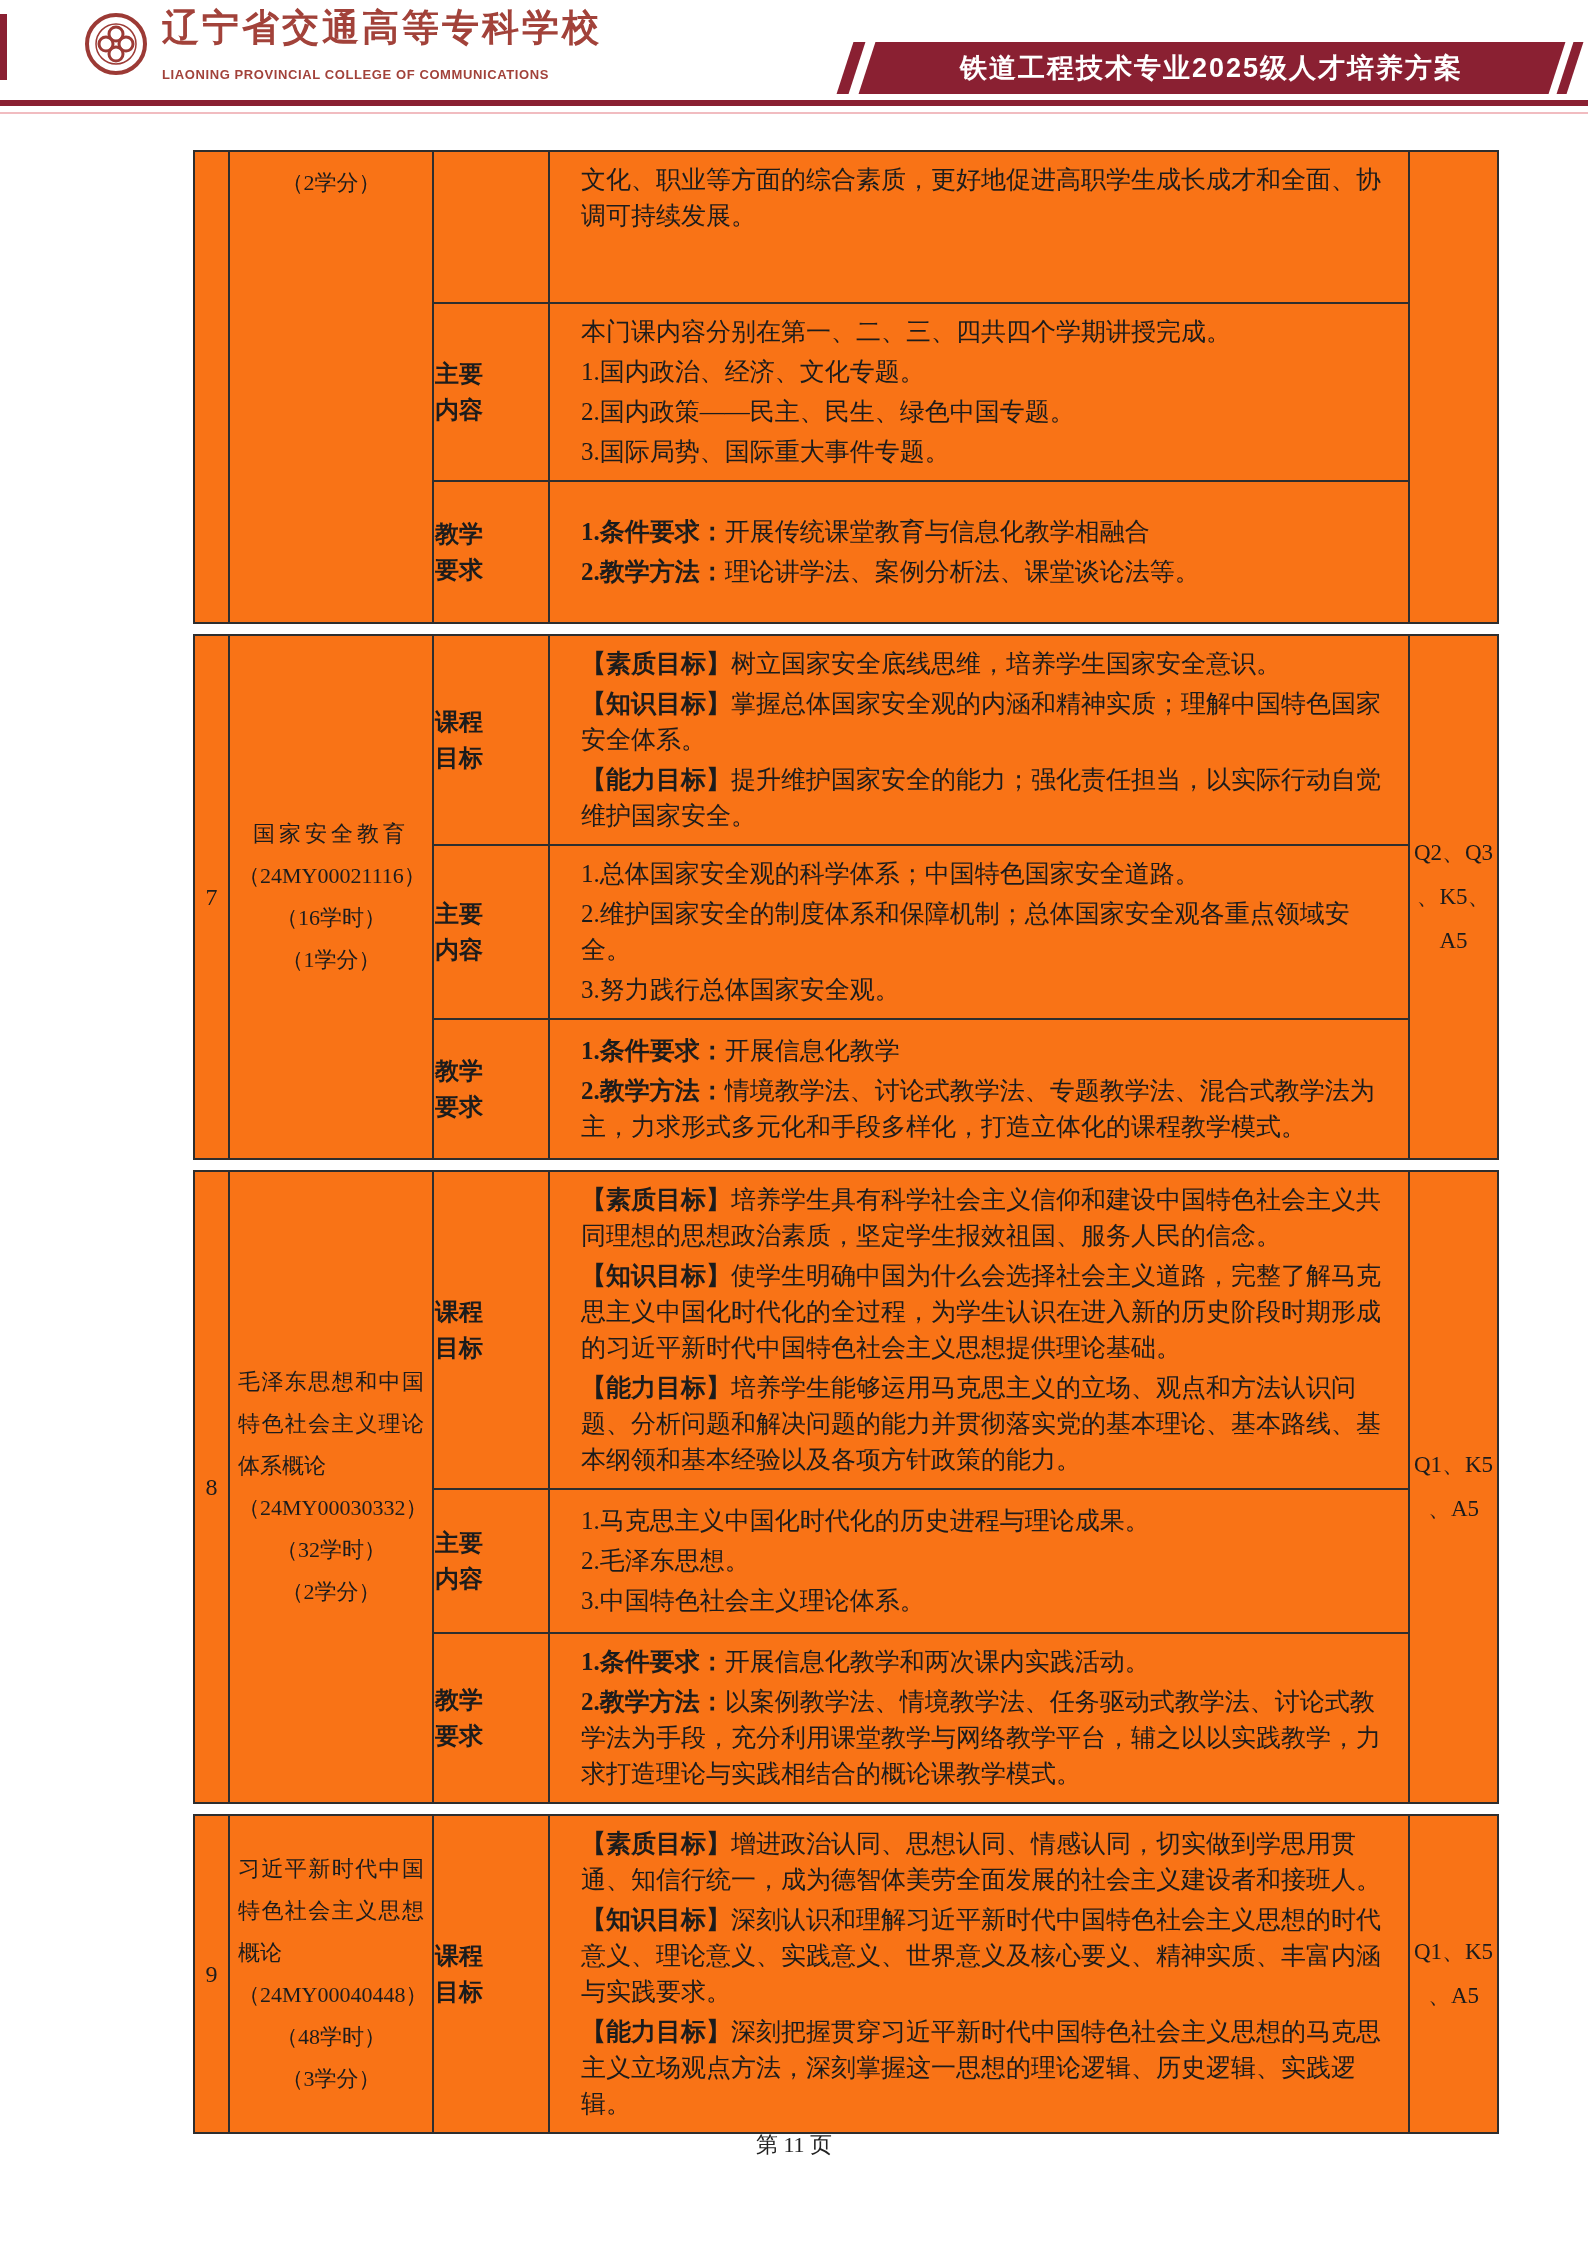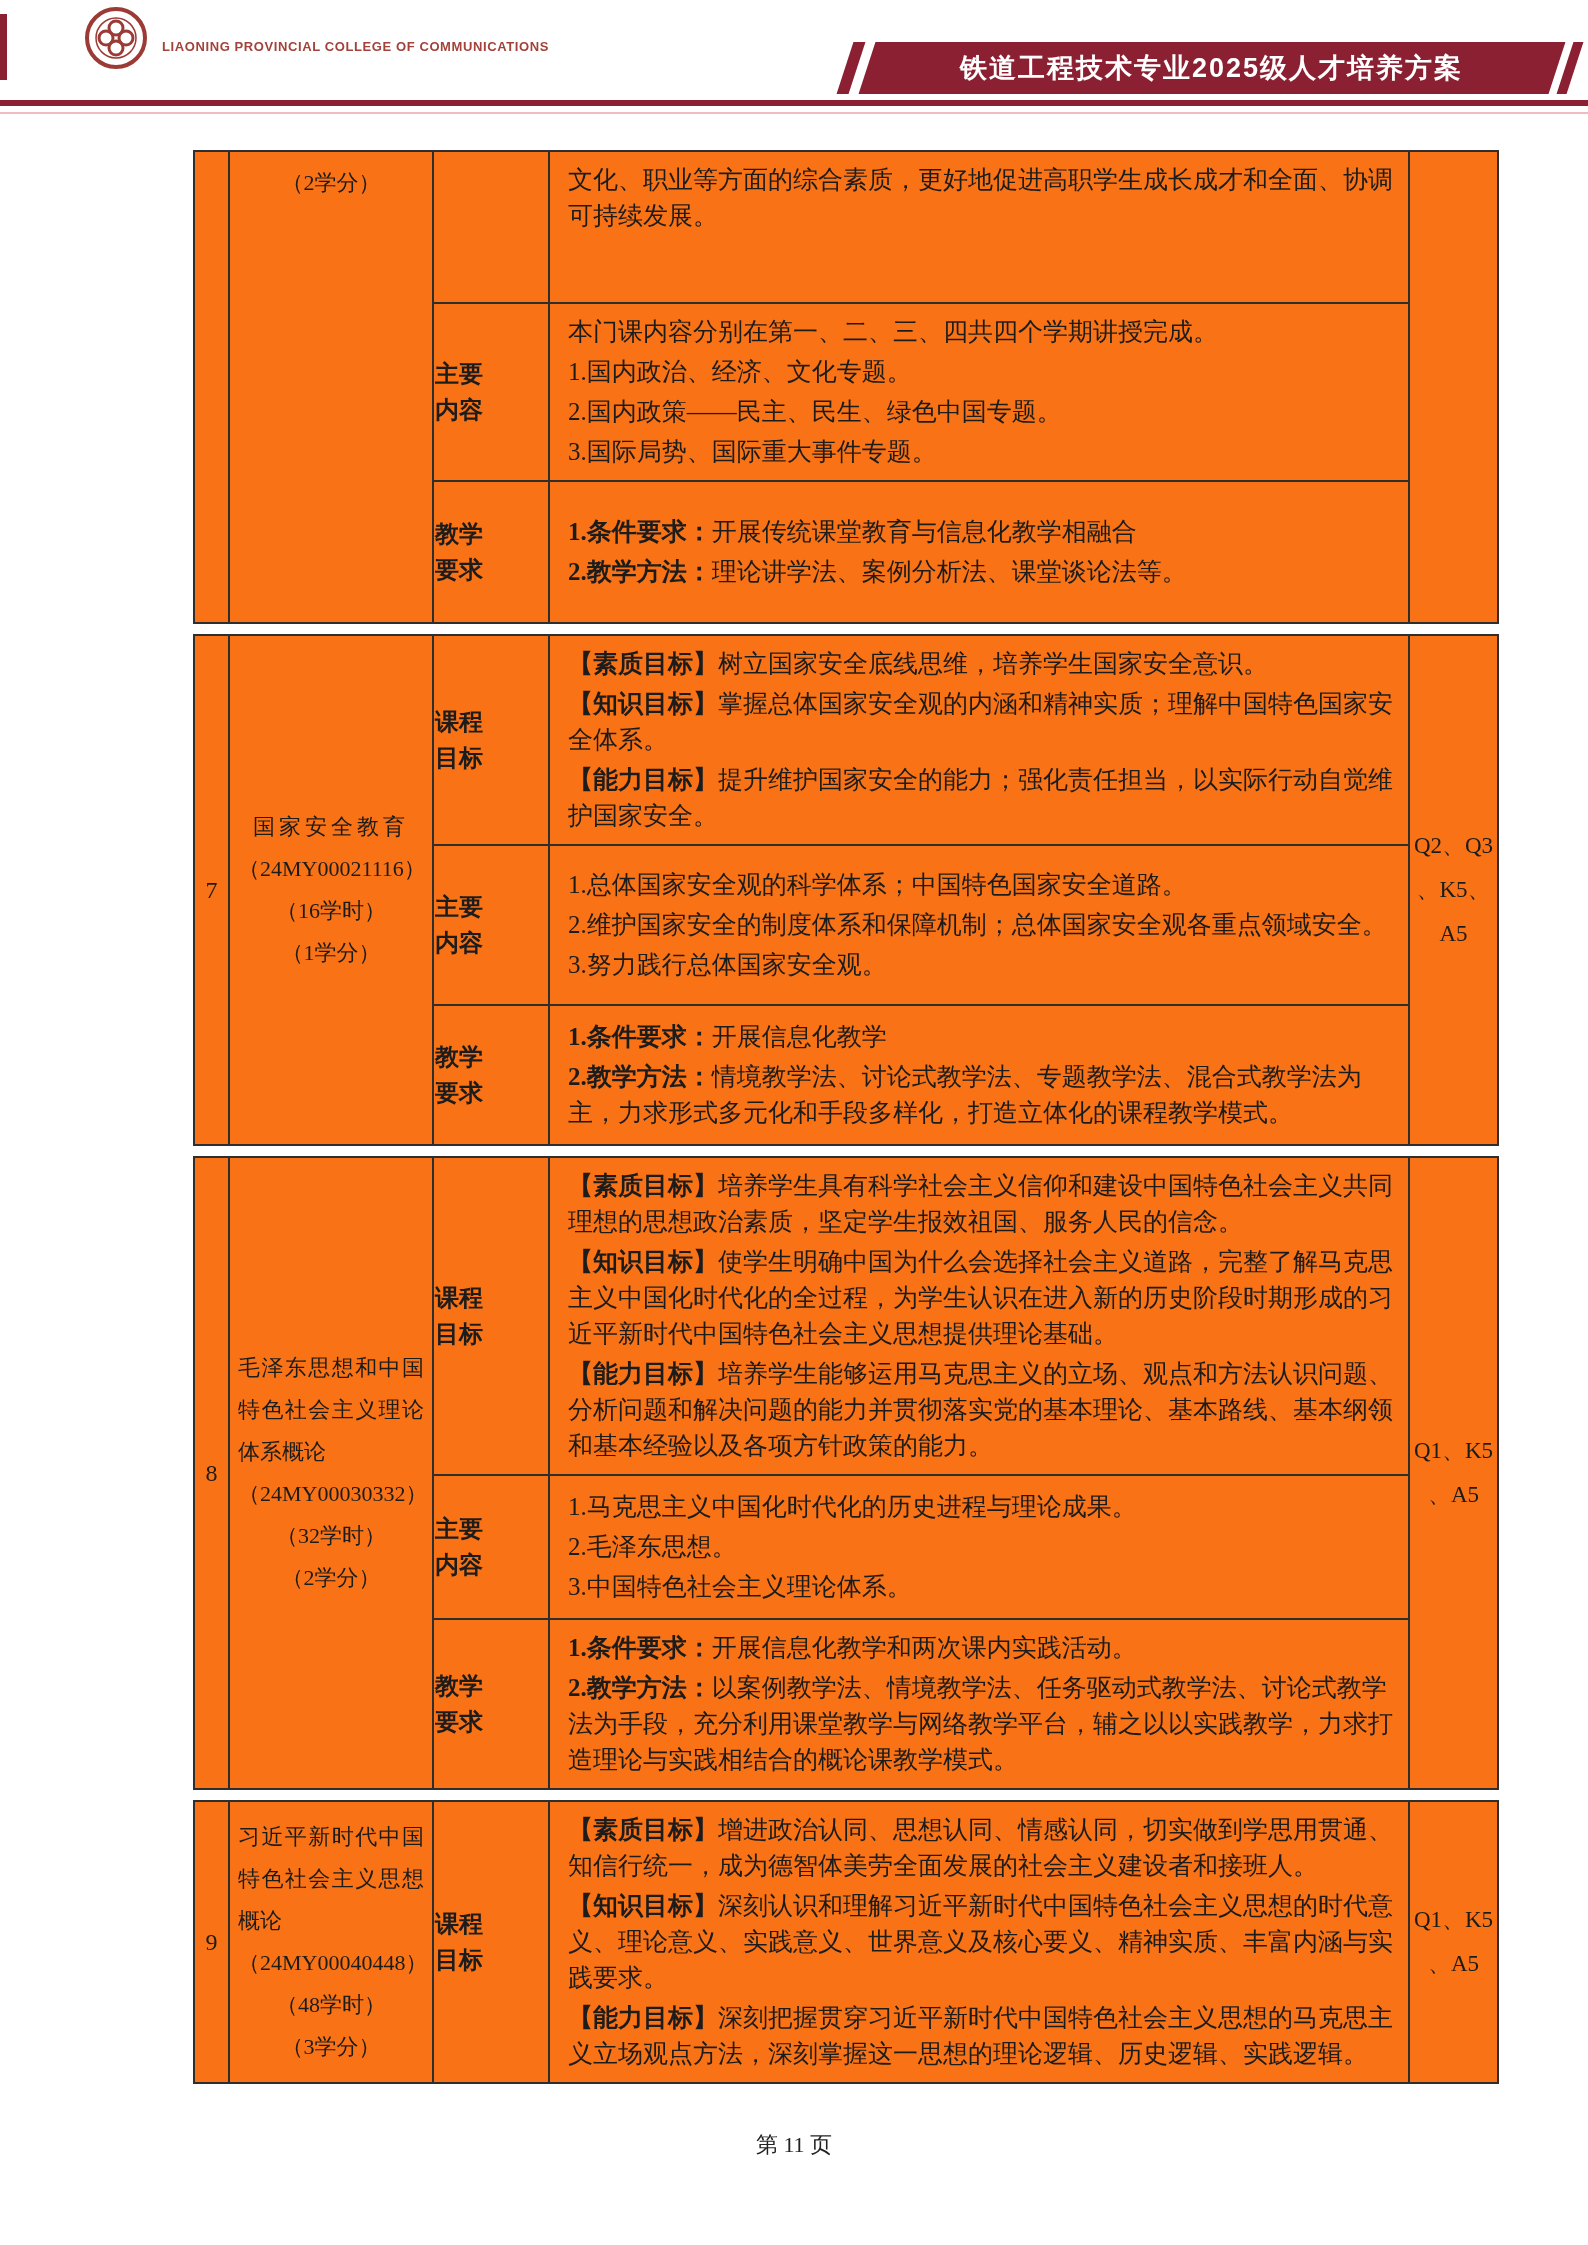--- a/index.html
+++ b/index.html
@@ -35,21 +35,21 @@
 
   td.num{text-align:center;vertical-align:middle;font-size:24px;}
   td.course{vertical-align:middle;padding:6px 8px;font-size:22px;}
   td.course.vtop{vertical-align:top;padding-top:10px;}
   .course .name{text-align:justify;text-justify:inter-character;line-height:42px;}
   .course.center .name{text-align:center;letter-spacing:4px;}
   .course .meta div{text-align:center;line-height:42px;}
   td.label{font-weight:bold;text-align:left;vertical-align:middle;font-size:24px;line-height:36px;white-space:pre-line;}
   td.content{vertical-align:middle;padding:6px 10px 6px 14px;font-size:25px;line-height:36px;}
   td.content.vtop{vertical-align:top;}
-  .content p{margin:4px 4px;}
+  .content p{margin:4px 17px;}
   .content b{font-weight:bold;}
   td.codes{text-align:center;vertical-align:middle;font-size:23px;line-height:44px;line-break:anywhere;padding:0 2px;}
 
   tr.r152{height:152px;} tr.r166{height:166px;} tr.r142{height:142px;}
   tr.r182{height:182px;} tr.r160{height:160px;} tr.r140{height:140px;}
   tr.r284{height:284px;} tr.r144{height:144px;} tr.r148{height:148px;}
   tr.r246{height:246px;}
 
   
   .footer{position:absolute;top:2130px;left:0;width:100%;text-align:center;font-size:22px;color:#222;font-family:Liberation Serif, serif;}
@@ -66,20 +66,21 @@
       <circle cx="32" cy="32" r="29" fill="#ffffff" stroke="#9c3a35" stroke-width="4"></circle>
       <circle cx="32" cy="32" r="20" fill="none" stroke="#9c3a35" stroke-width="1.5"></circle>
       <g fill="none" stroke="#9c3a35" stroke-width="3">
         <circle cx="32" cy="22" r="7"></circle>
         <circle cx="32" cy="42" r="7"></circle>
         <circle cx="22" cy="32" r="7"></circle>
         <circle cx="42" cy="32" r="7"></circle>
       </g>
     </svg>
     <div class="brand-text">
+      <div class="school-zh">辽宁省交通高等专科学校</div>
       <div class="school-en">LIAONING PROVINCIAL COLLEGE OF COMMUNICATIONS</div>
     </div>
   </div>
 
   <div class="banner-wrap">
     <div class="banner-stripe"></div>
     <div class="banner-main">
       <span>铁道工程技术专业2025级人才培养方案</span>
     </div>
     <div class="banner-stripe right"></div>

